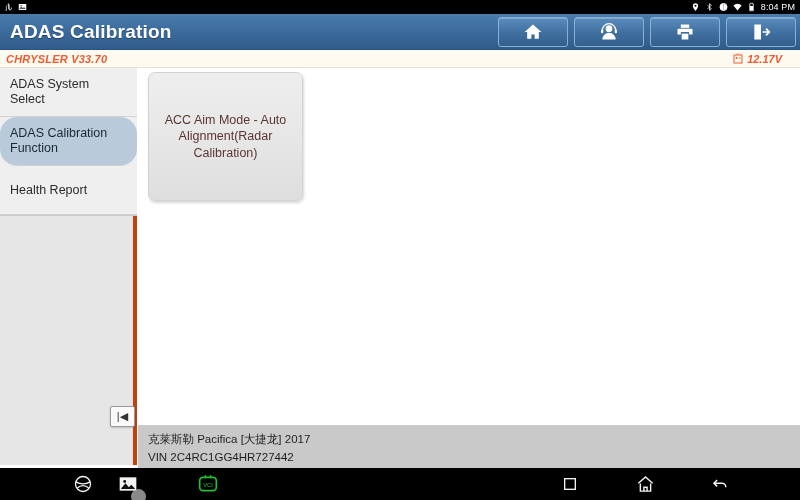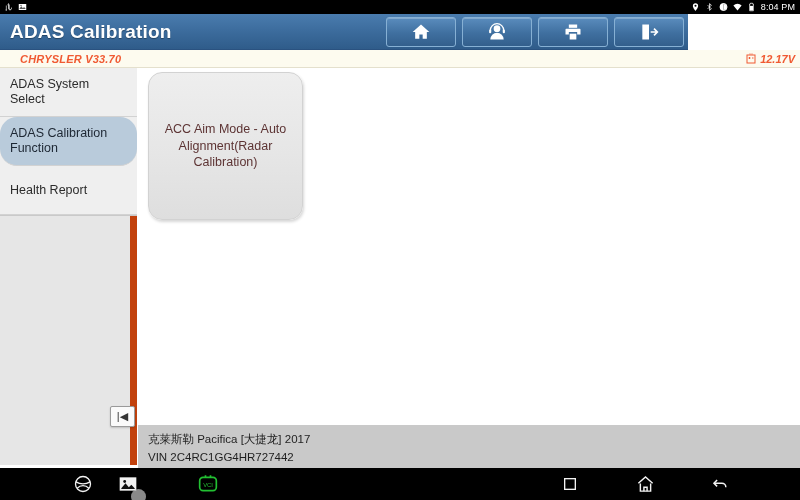--- a/index.html
+++ b/index.html
@@ -16,21 +16,21 @@
     position:absolute; top:0; left:0; width:800px; height:14px;
     background:#000; display:flex; align-items:center;
   }
   .sb-left { display:flex; align-items:center; gap:5px; padding-left:4px; }
   .sb-right { margin-left:auto; display:flex; align-items:center; gap:5px; padding-right:5px; }
   .sb-ico { width:9px; height:10px; display:block; }
   .sb-time { color:#fff; font-size:9px; line-height:10px; letter-spacing:0.1px; }
 
   
   .titlebar {
-    position:absolute; top:14px; left:0; width:688px; height:36px;
+    position:absolute; top:14px; left:0; width:800px; height:36px;
     background:linear-gradient(180deg,#4a7cae 0%,#3d6d9e 45%,#2f5c8a 100%);
     border-bottom:1px solid #2a5party; border-bottom:1px solid #2a5280;
   }
   .app-title {
     position:absolute; left:10px; top:50%; transform:translateY(-50%);
     color:#fff; font-size:19px; font-weight:bold; letter-spacing:0.2px;
     text-shadow:0 1px 1px rgba(0,0,0,.35);
   }
   .tb-actions { position:absolute; right:4px; top:3px; display:flex; gap:6px; }
   .tb-btn {
@@ -43,29 +43,29 @@
   .tb-btn svg { display:block; }
 
   
   .versionbar {
     position:absolute; top:50px; left:0; width:800px; height:18px;
     background:#fdfbef; border-bottom:1px solid #e4e0cd;
     display:flex; align-items:center;
   }
   .ver-text {
     color:#f05a32; font-size:11px; font-style:italic; font-weight:bold;
-    padding-left:20px; letter-spacing:0.2px;
-  }
-  .volt-wrap { margin-left:auto; display:flex; align-items:center; gap:3px; padding-right:5px; }
+    padding-left:6px; letter-spacing:0.2px;
+  }
+  .volt-wrap { margin-left:auto; display:flex; align-items:center; gap:3px; padding-right:18px; }
   .volt-text { color:#f05a32; font-size:11px; font-style:italic; font-weight:bold; }
 
   
   .sidebar {
     position:absolute; left:0; top:68px; width:137px; height:397px;
-    background:#e6e6e6; border-right:7px solid #c2410c;
+    background:#e6e6e6; border-right:4px solid #c2410c;
   }
   .side-list { width:137px; background:#efefef; border-bottom:1px solid #c9c9c9; }
   .side-item {
     height:49px; display:flex; align-items:center;
     padding:0 10px; font-size:12.5px; color:#2b2b2b;
     background:#efefef; border-bottom:1px solid #d2d2d2;
     line-height:1.18;
   }
   .side-item.active { background:#b9cbdb; color:#1d2733;border-radius:17px; }
 
@@ -79,23 +79,23 @@
     z-index:6;
   }
 
   
   .content {
     position:absolute; left:138px; top:68px; width:662px; height:357px;
     background:#ffffff;
   }
   .tile {
     position:absolute; left:10px; top:4px;
-    width:155px; height:148px;
+    width:155px; height:129px;
     background:linear-gradient(180deg,#eeeeee 0%,#e6e6e6 55%,#dedede 100%);
-    border:1px solid #d2d2d2; border-radius:14px;
+    border:1px solid #d2d2d2; border-radius:7px;
     box-shadow:1px 2px 3px rgba(0,0,0,.16);
     display:flex; align-items:center; justify-content:center;
     text-align:center; padding:6px 8px;
     color:#5d3434; font-size:12.5px; line-height:1.32;
   }
 
   
   .vehicle-bar {
     position:absolute; left:138px; top:425px; width:662px; height:58px;
     background:#c9c9c9; padding:6px 0 0 10px;

